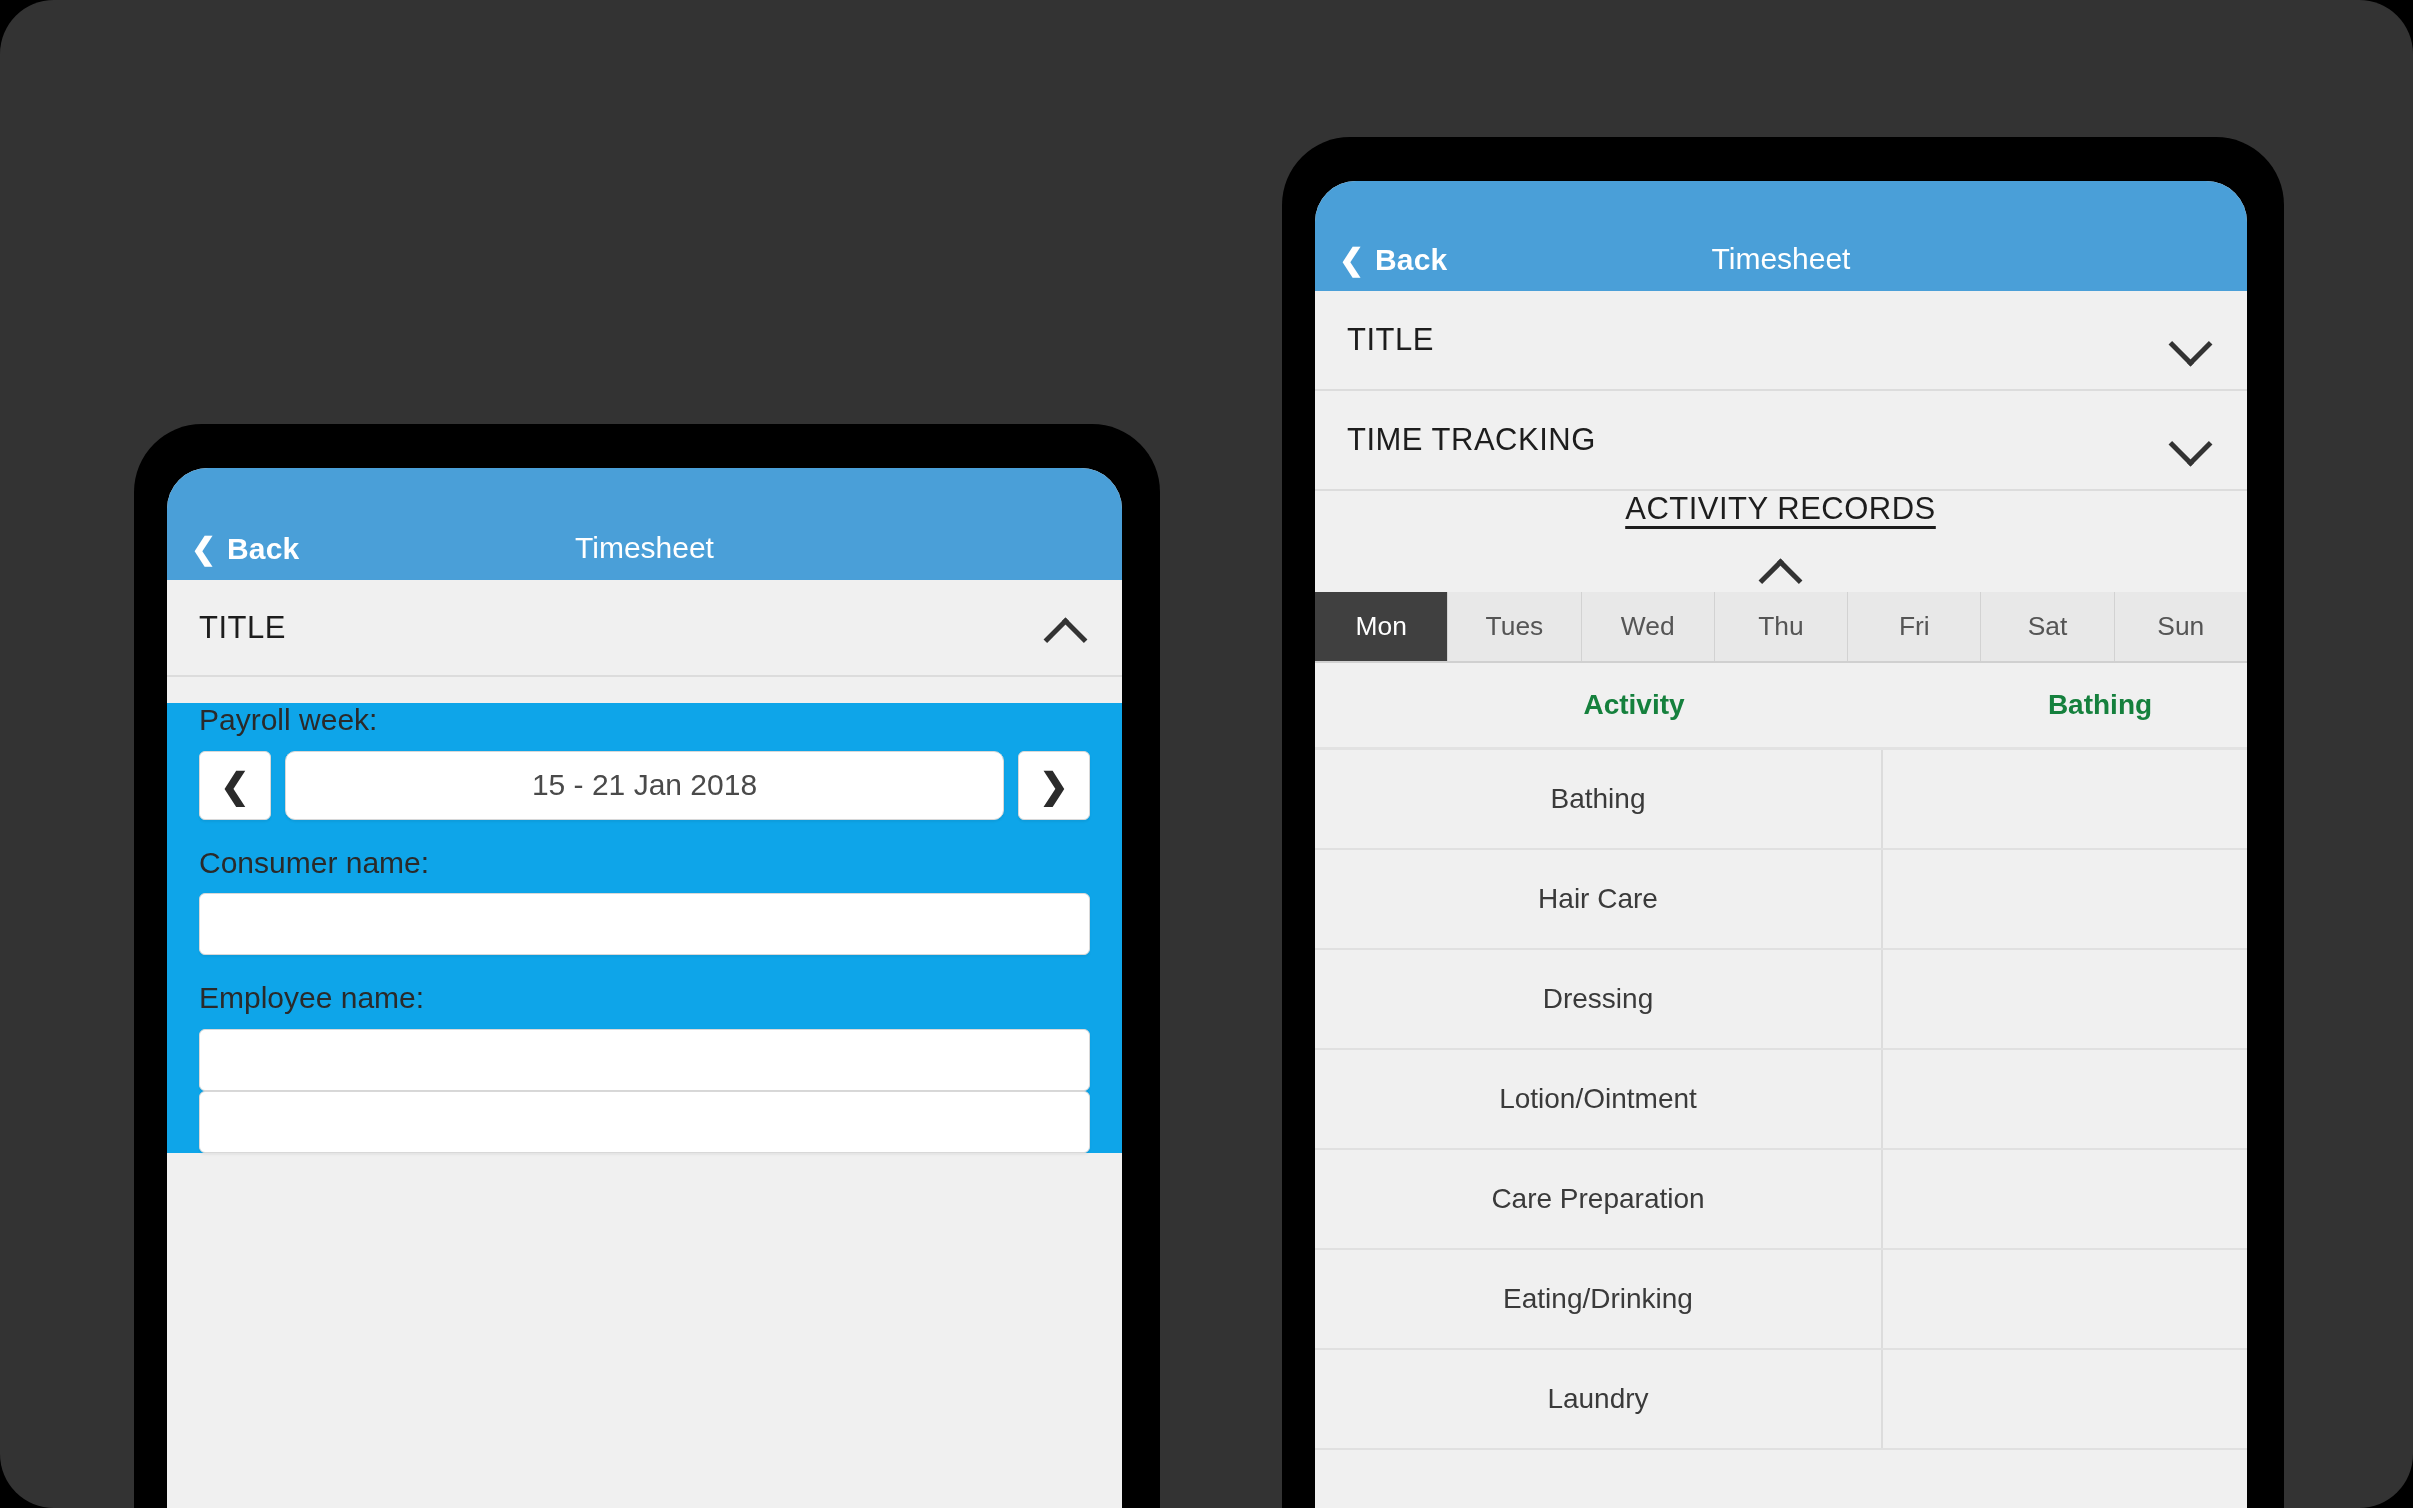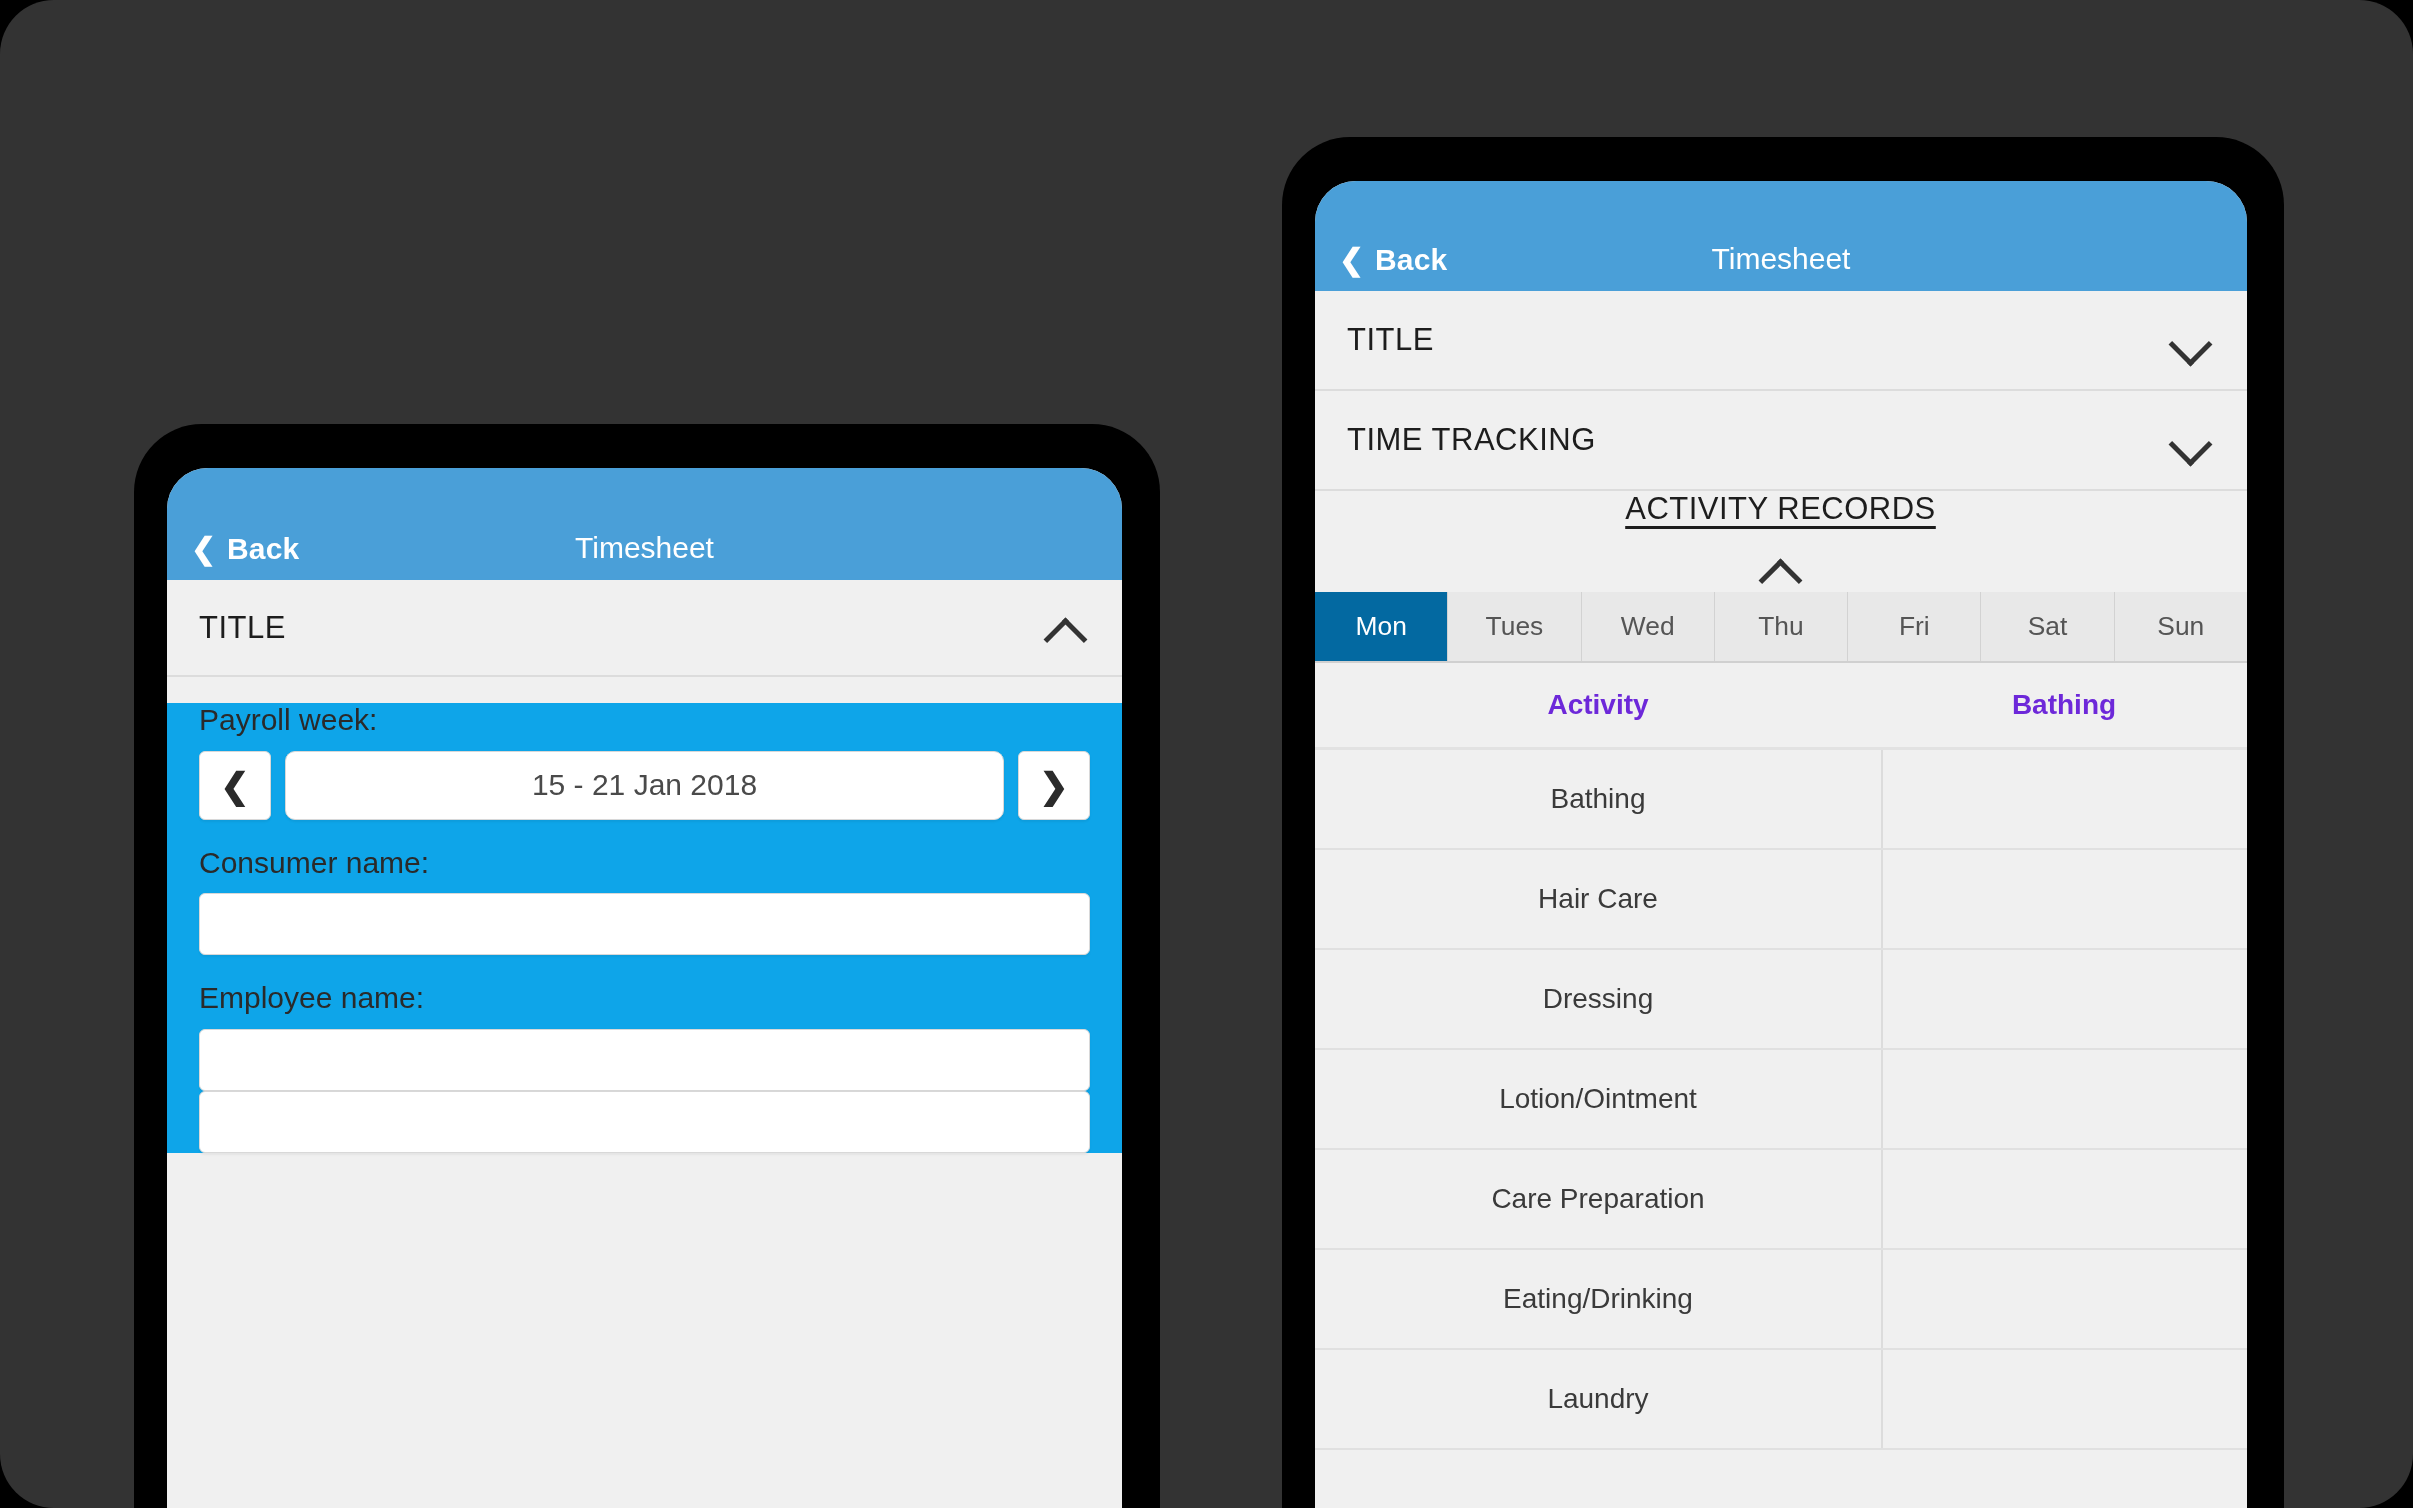--- a/index.html
+++ b/index.html
@@ -226,39 +226,40 @@
     justify-content: center;
     font-size: 26.4px;
     color: #555555;
     border-right: 1.5px solid #d2d2d2;
     box-sizing: border-box;
     cursor: pointer;
     background: #e8e8e8;
   }
   .day-tab:last-child { border-right: none; }
   .day-tab.active {
-    background: #0369a1;
+    background: #404040;
     color: #ffffff;
   }
 
   
   .act-table { width: 100%; }
   .act-head {
     display: flex;
     height: 84px;
     background: #f0f0f0;
     border-bottom: 3px solid #e2e2e2;
   }
   .act-head .col {
     display: flex;
     align-items: center;
     justify-content: center;
     font-size: 28px;
     font-weight: bold;
-    color: #6d28d9;
+    color: #15803d;
+    margin-left: 36px;
   }
   .act-row {
     display: flex;
     height: 98px;
     background: #f0f0f0;
     border-bottom: 2.3px solid #e0e0e0;
   }
   .act-row .col {
     display: flex;
     align-items: center;

